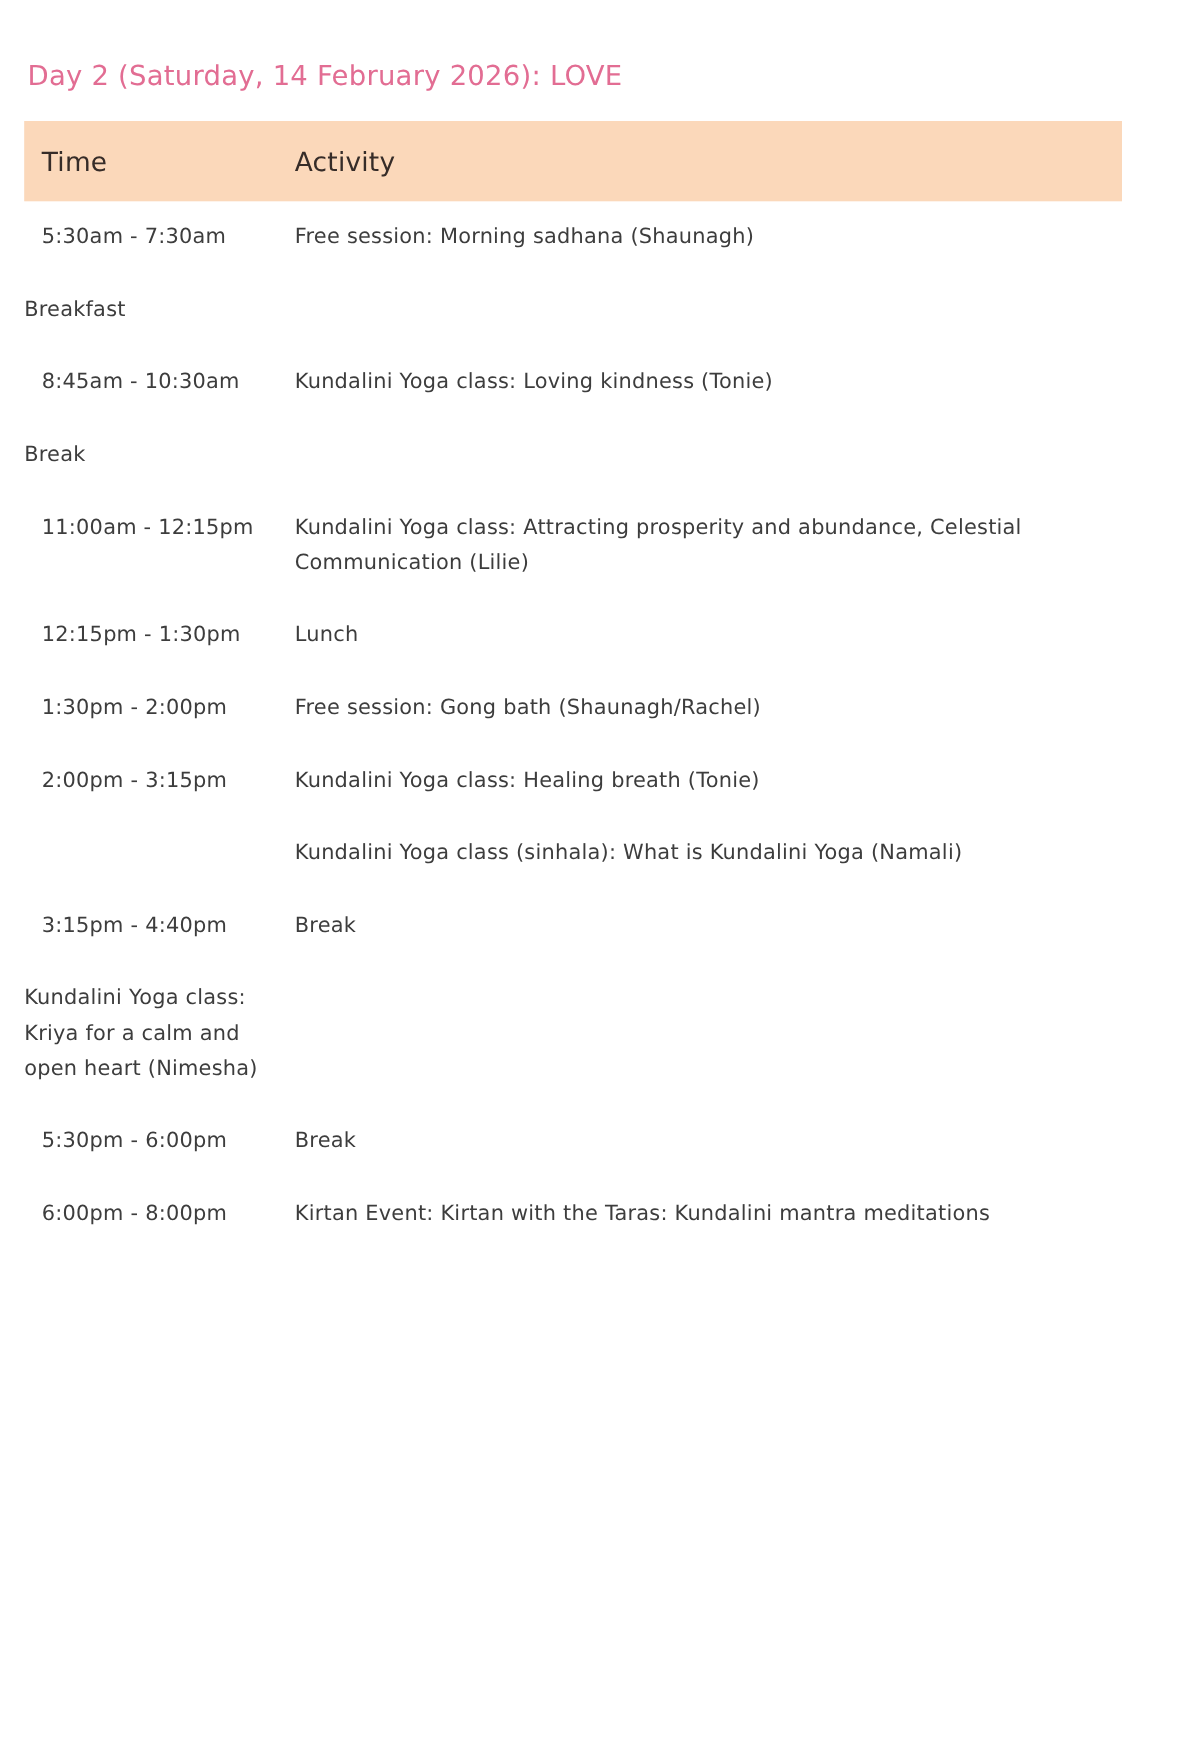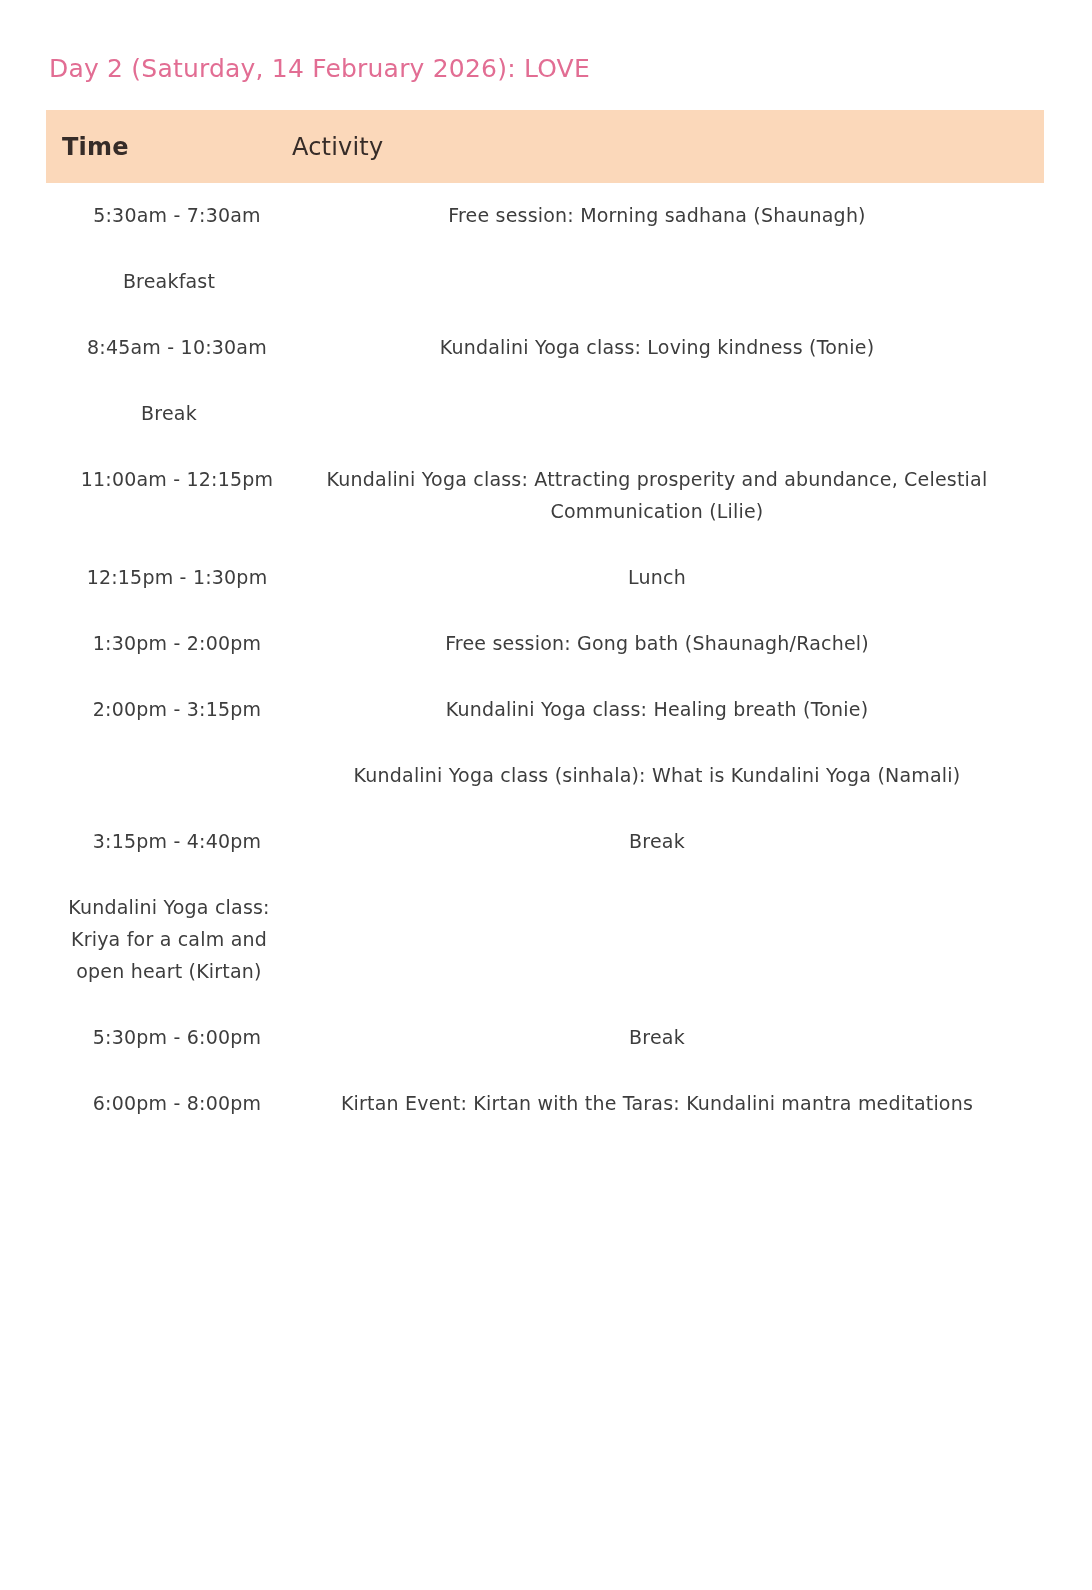--- a/index.html
+++ b/index.html
@@ -8,21 +8,20 @@
     height: 1590px;
     background: #ffffff;
     font-family: "DejaVu Sans", sans-serif;
   }
   .page {
     width: 1020px;
     height: 1590px;
     background: #ffffff;
     position: relative;
     overflow: hidden;
-    margin-left: 24px;
   }
   .doc-title {
     position: absolute;
     left: 25px;
     top: 53px;
     font-size: 25px;
     line-height: 32px;
     color: #e26d93;
     font-weight: 400;
     letter-spacing: 0.2px;
@@ -39,27 +38,26 @@
     align-items: center;
     background: #fbd8ba;
     height: 73px;
   }
   .header-cell {
     font-size: 24px;
     color: #362c28;
     font-weight: 400;
     letter-spacing: 0.2px;
   }
-  .header-cell.time { padding-left: 16px; font-weight: bold; }
+  .header-cell.time { padding-left: 16px; }
   .body-rows { margin-top: 16px; }
   .table-row {
     display: grid;
     grid-template-columns: 246px 730px;
     margin-bottom: 34px;
-    text-align: center;
   }
   .cell {
     font-size: 19px;
     line-height: 32px;
     color: #3d3d3d;
     letter-spacing: 0.2px;
   }
   .cell.time { padding-left: 16px; white-space: nowrap; }
 </style>
 </head>
@@ -120,21 +118,21 @@
         <div class="cell time"></div>
         <div class="cell activity">Kundalini Yoga class (sinhala): What is Kundalini Yoga (Namali)</div>
       </div>
 
       <div class="table-row">
         <div class="cell time">3:15pm - 4:40pm</div>
         <div class="cell activity">Break</div>
       </div>
 
       <div class="table-row">
-        <div class="cell activity">Kundalini Yoga class: Kriya for a calm and open heart (Kirtan)</div>
+        <div class="cell activity">Kundalini Yoga class: Kriya for a calm and open heart (Nimesha)</div>
       </div>
 
       <div class="table-row">
         <div class="cell time">5:30pm - 6:00pm</div>
         <div class="cell activity">Break</div>
       </div>
 
       <div class="table-row">
         <div class="cell time">6:00pm - 8:00pm</div>
         <div class="cell activity">Kirtan Event: Kirtan with the Taras: Kundalini mantra meditations</div>

